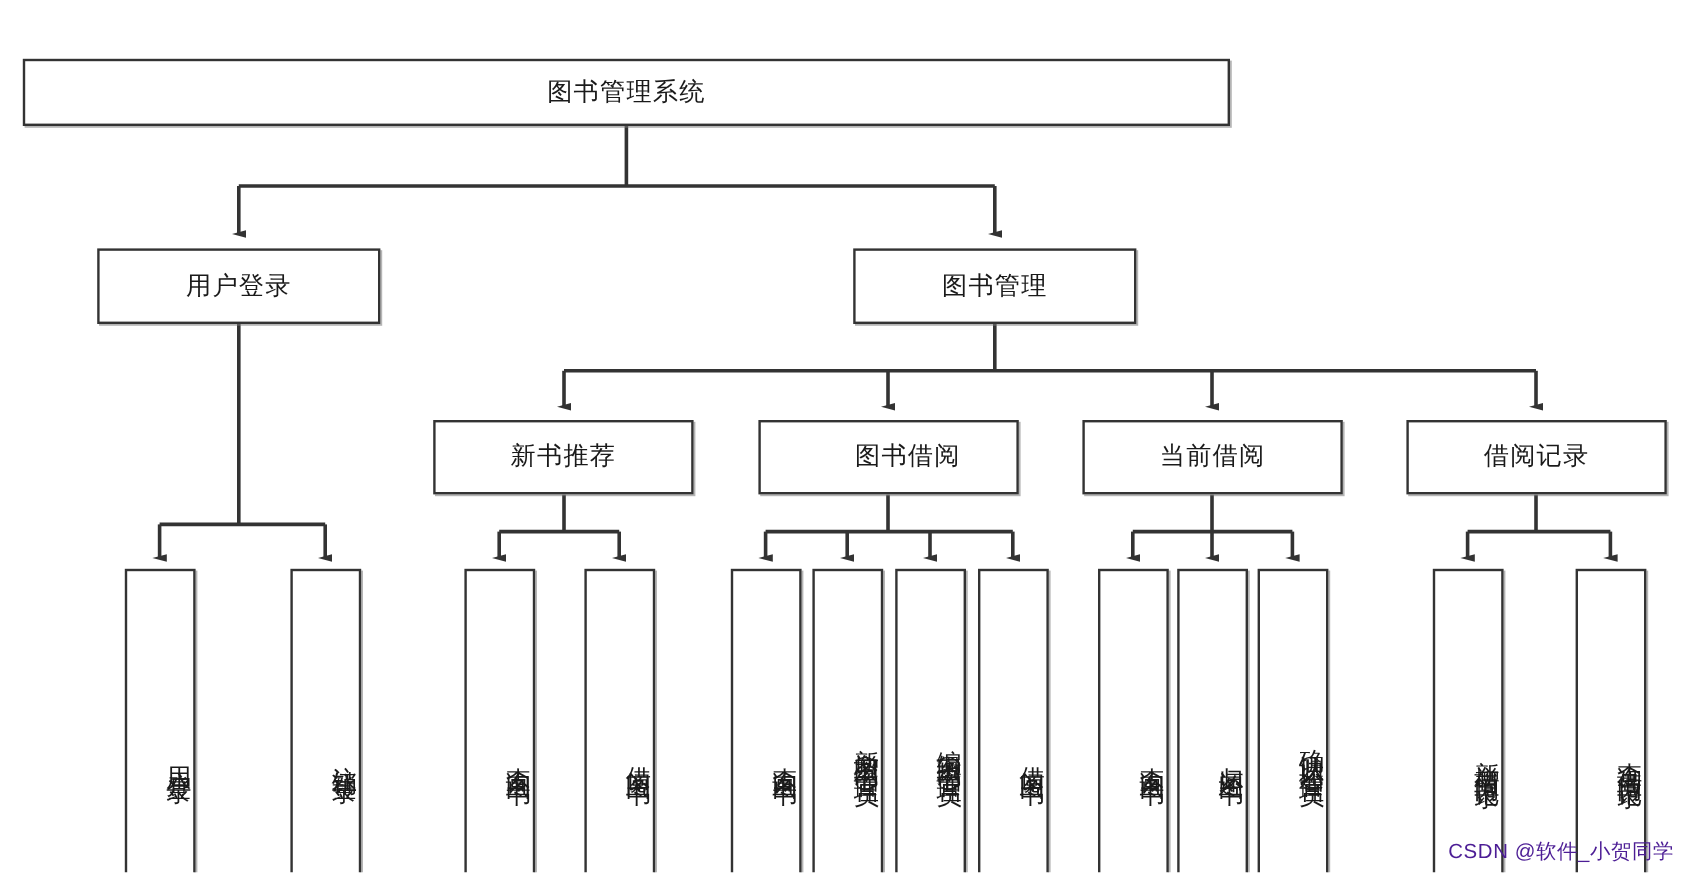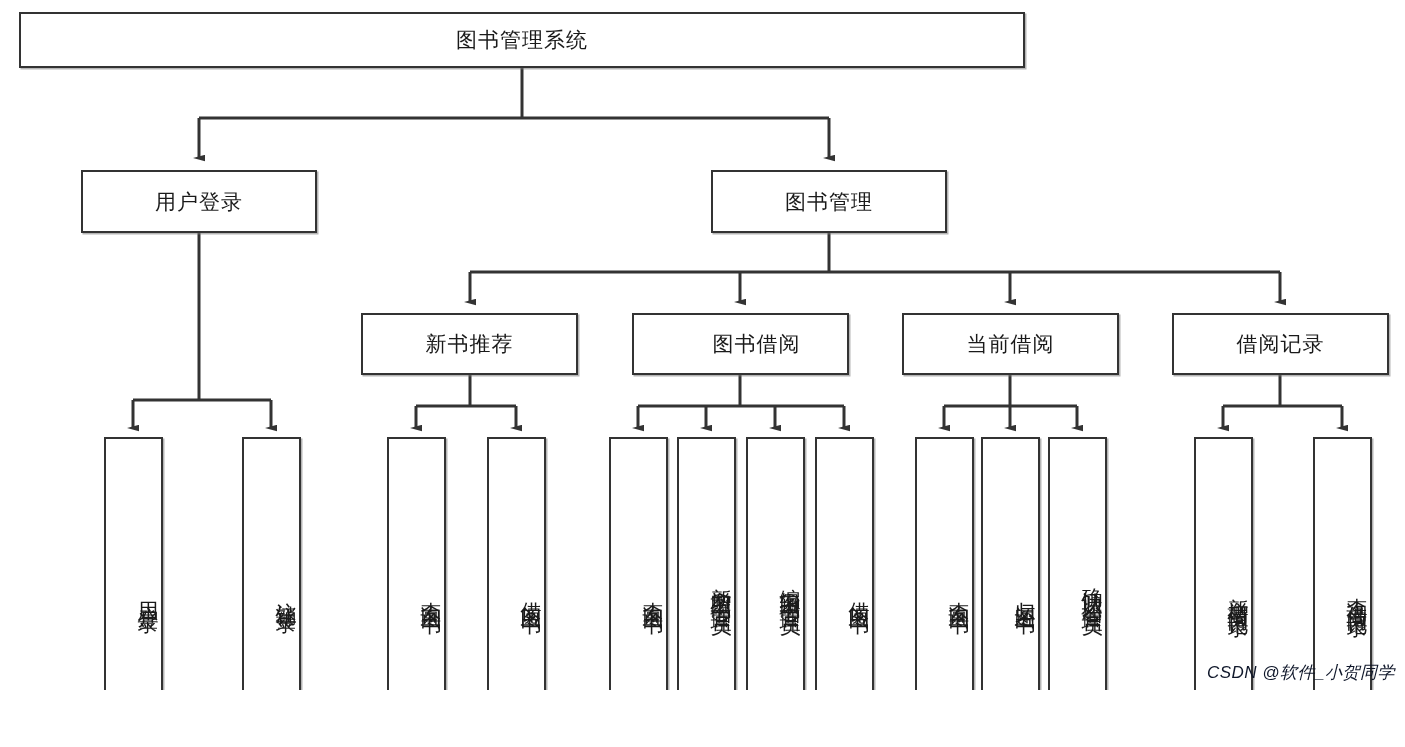--- a/index.html
+++ b/index.html
@@ -7,20 +7,21 @@
     padding: 0;
     background: #ffffff;
   }
   #canvas {
     position: relative;
     width: 1405px;
     height: 690px;
     background: #ffffff;
     overflow: hidden;
     font-family: "Liberation Sans", "DejaVu Sans", sans-serif;
+    margin-top: 37px;
   }
   #edges {
     position: absolute;
     left: 0;
     top: 0;
     width: 1405px;
     height: 747px;
     pointer-events: none;
   }
   .node {
@@ -53,25 +54,24 @@
     padding-top: 6px;
   }
   .node-label {
     display: block;
   }
   #watermark {
     position: absolute;
     right: 10px;
     bottom: 6px;
     font-size: 17px;
-    color: #0f172a;
+    color: #4c1d95;
     letter-spacing: 0.5px;
     white-space: nowrap;
     font-family: "Liberation Sans", "DejaVu Sans", sans-serif;
-    font-style: italic;
   }
 </style>
 </head>
 <body>
 
 <div id="canvas">
 
   <svg id="edges" viewBox="0 0 1405 747" width="1405" height="747" xmlns="http://www.w3.org/2000/svg">
     <defs>
       <marker id="arrow" markerWidth="10" markerHeight="12" refX="3.2" refY="6" orient="auto" markerUnits="userSpaceOnUse">

